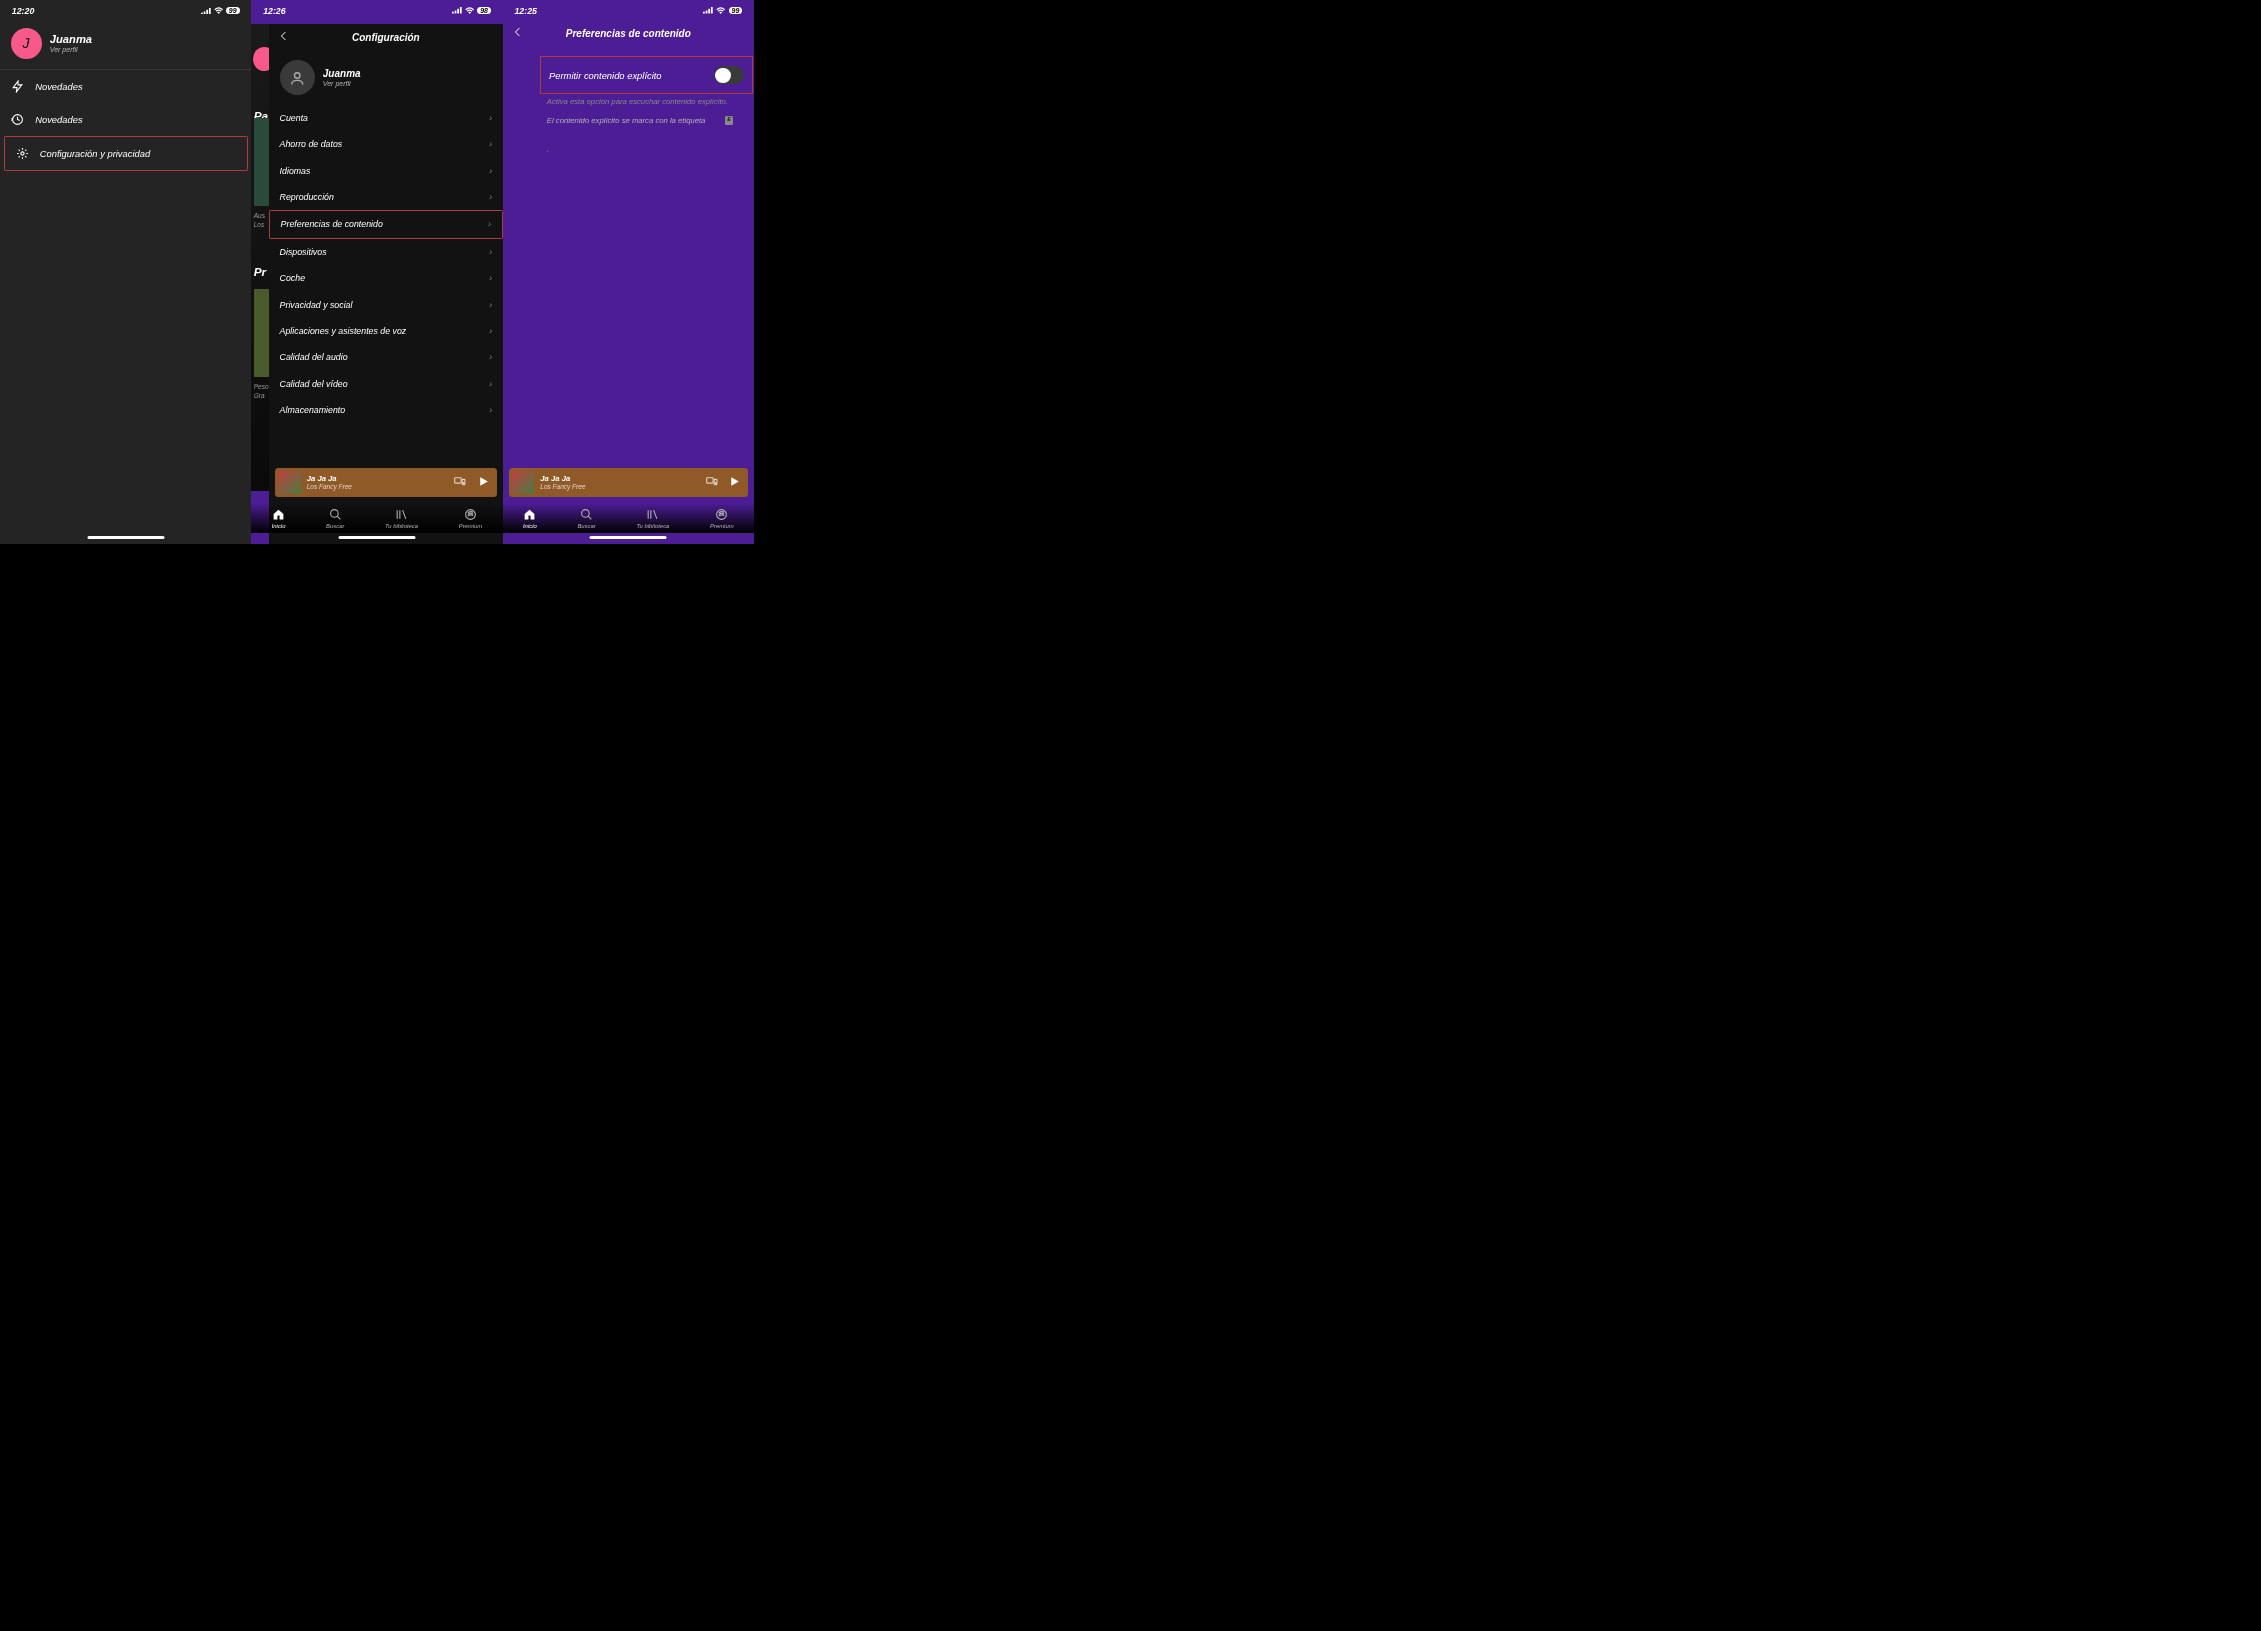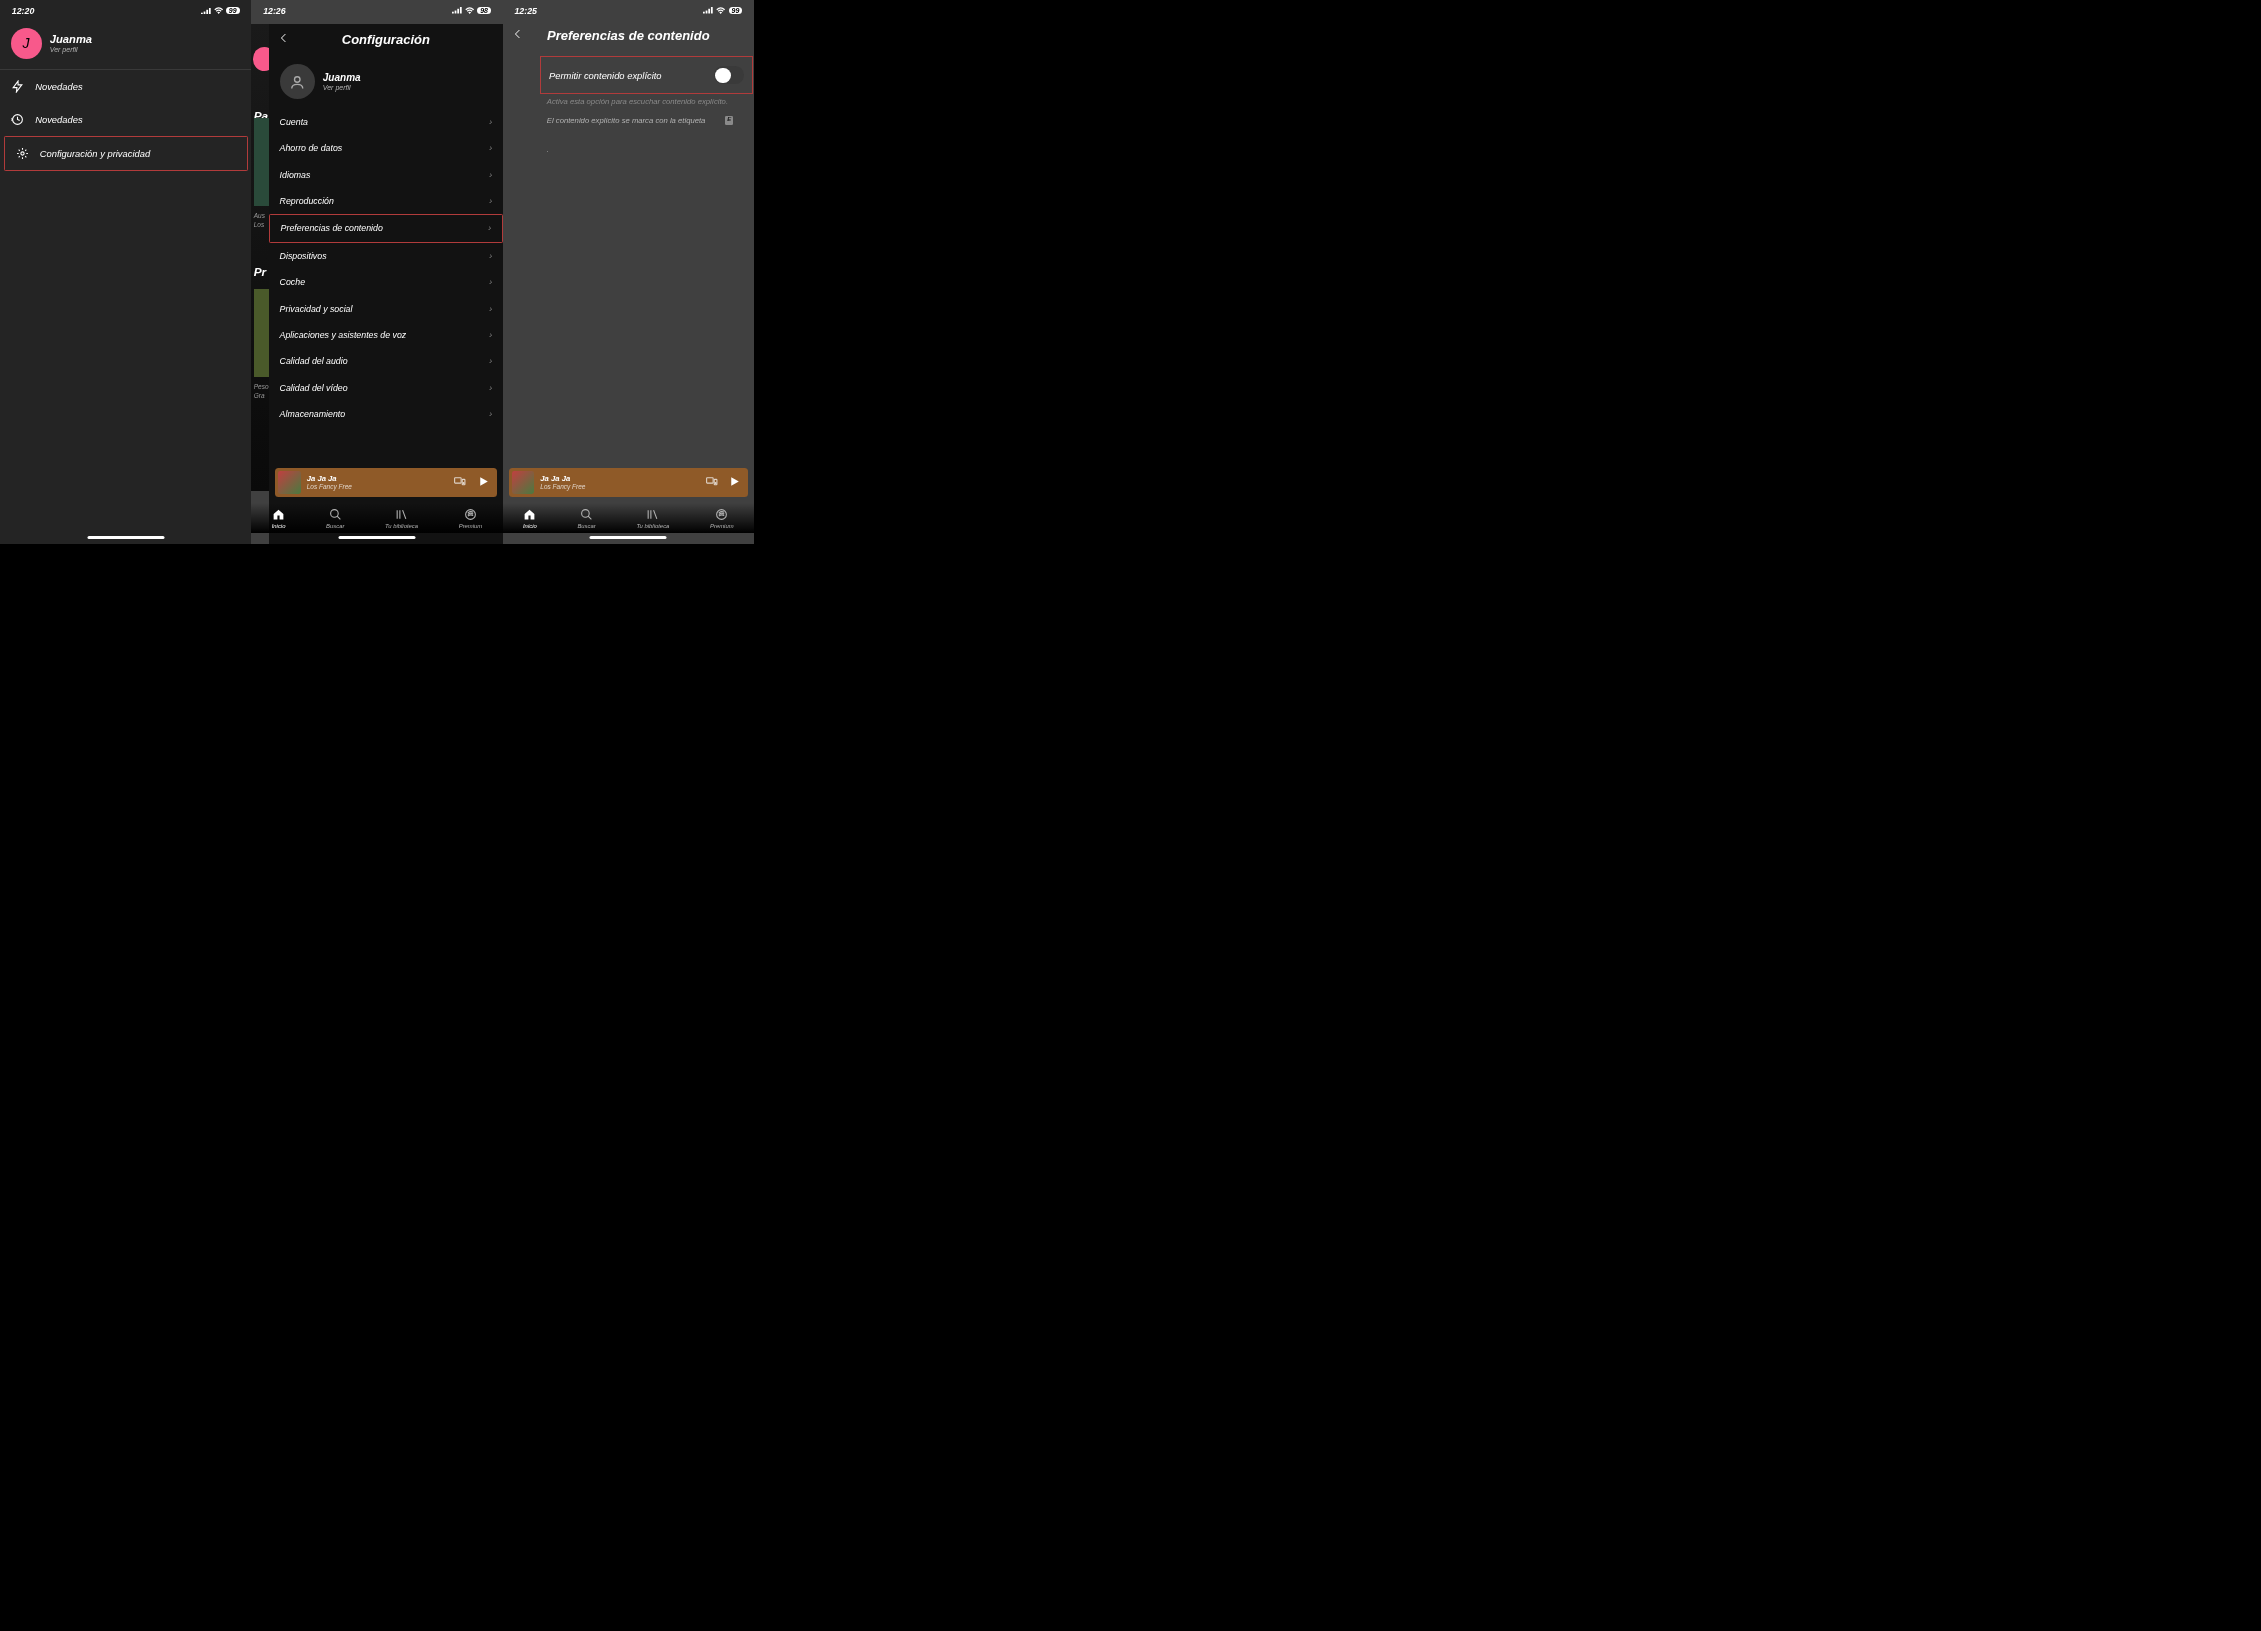--- a/index.html
+++ b/index.html
@@ -14,21 +14,21 @@
 .screen {
   flex: 1;
   background: #121212;
   position: relative;
   display: flex;
   flex-direction: column;
   overflow: hidden;
   font-style: italic;
 }
 .screen1 { background: #242424; }
-.screen2, .screen3 { background: #404040; }
+.screen2, .screen3 { background: #4c1d95; }
 .status-bar {
   display: flex;
   justify-content: space-between;
   align-items: center;
   padding: 5.9px 11.8px 3.5px;
   font-size: 8.8px;
   font-weight: 600;
 }
 .status-right { display: flex; align-items: center; gap: 2.9px; }
 .signal-icon, .wifi-icon { display: inline-flex; }
@@ -63,21 +63,21 @@
   width: 77px; height: 2.9px; background: #fff; border-radius: 1.8px;
 }
 
 .nav-header {
   display: flex; align-items: center; justify-content: center;
   position: relative; padding: 8.2px 0;
 }
 .nav-back {
   position: absolute; left: 9.4px; top: 50%; transform: translateY(-50%);
 }
-.nav-title { font-size: 13px; font-weight: 700; text-align: right; }
+.nav-title { font-size: 10px; font-weight: 700; text-align: right; }
 .bg-strip {
   position: absolute; left: 0; top: 23.6px; bottom: 53px; width: 17.7px;
   background: linear-gradient(#1a1a1a,#0a0a0a);
   overflow: hidden;
 }
 .bg-avatar {
   width: 23.6px; height: 23.6px; border-radius: 50%; background: #f8598b;
   position: absolute; top: 23.6px; left: 1.2px;
 }
 .bg-text { color: #fff; font-size: 11.8px; font-weight: 700; position: absolute; left: 2.4px; }

